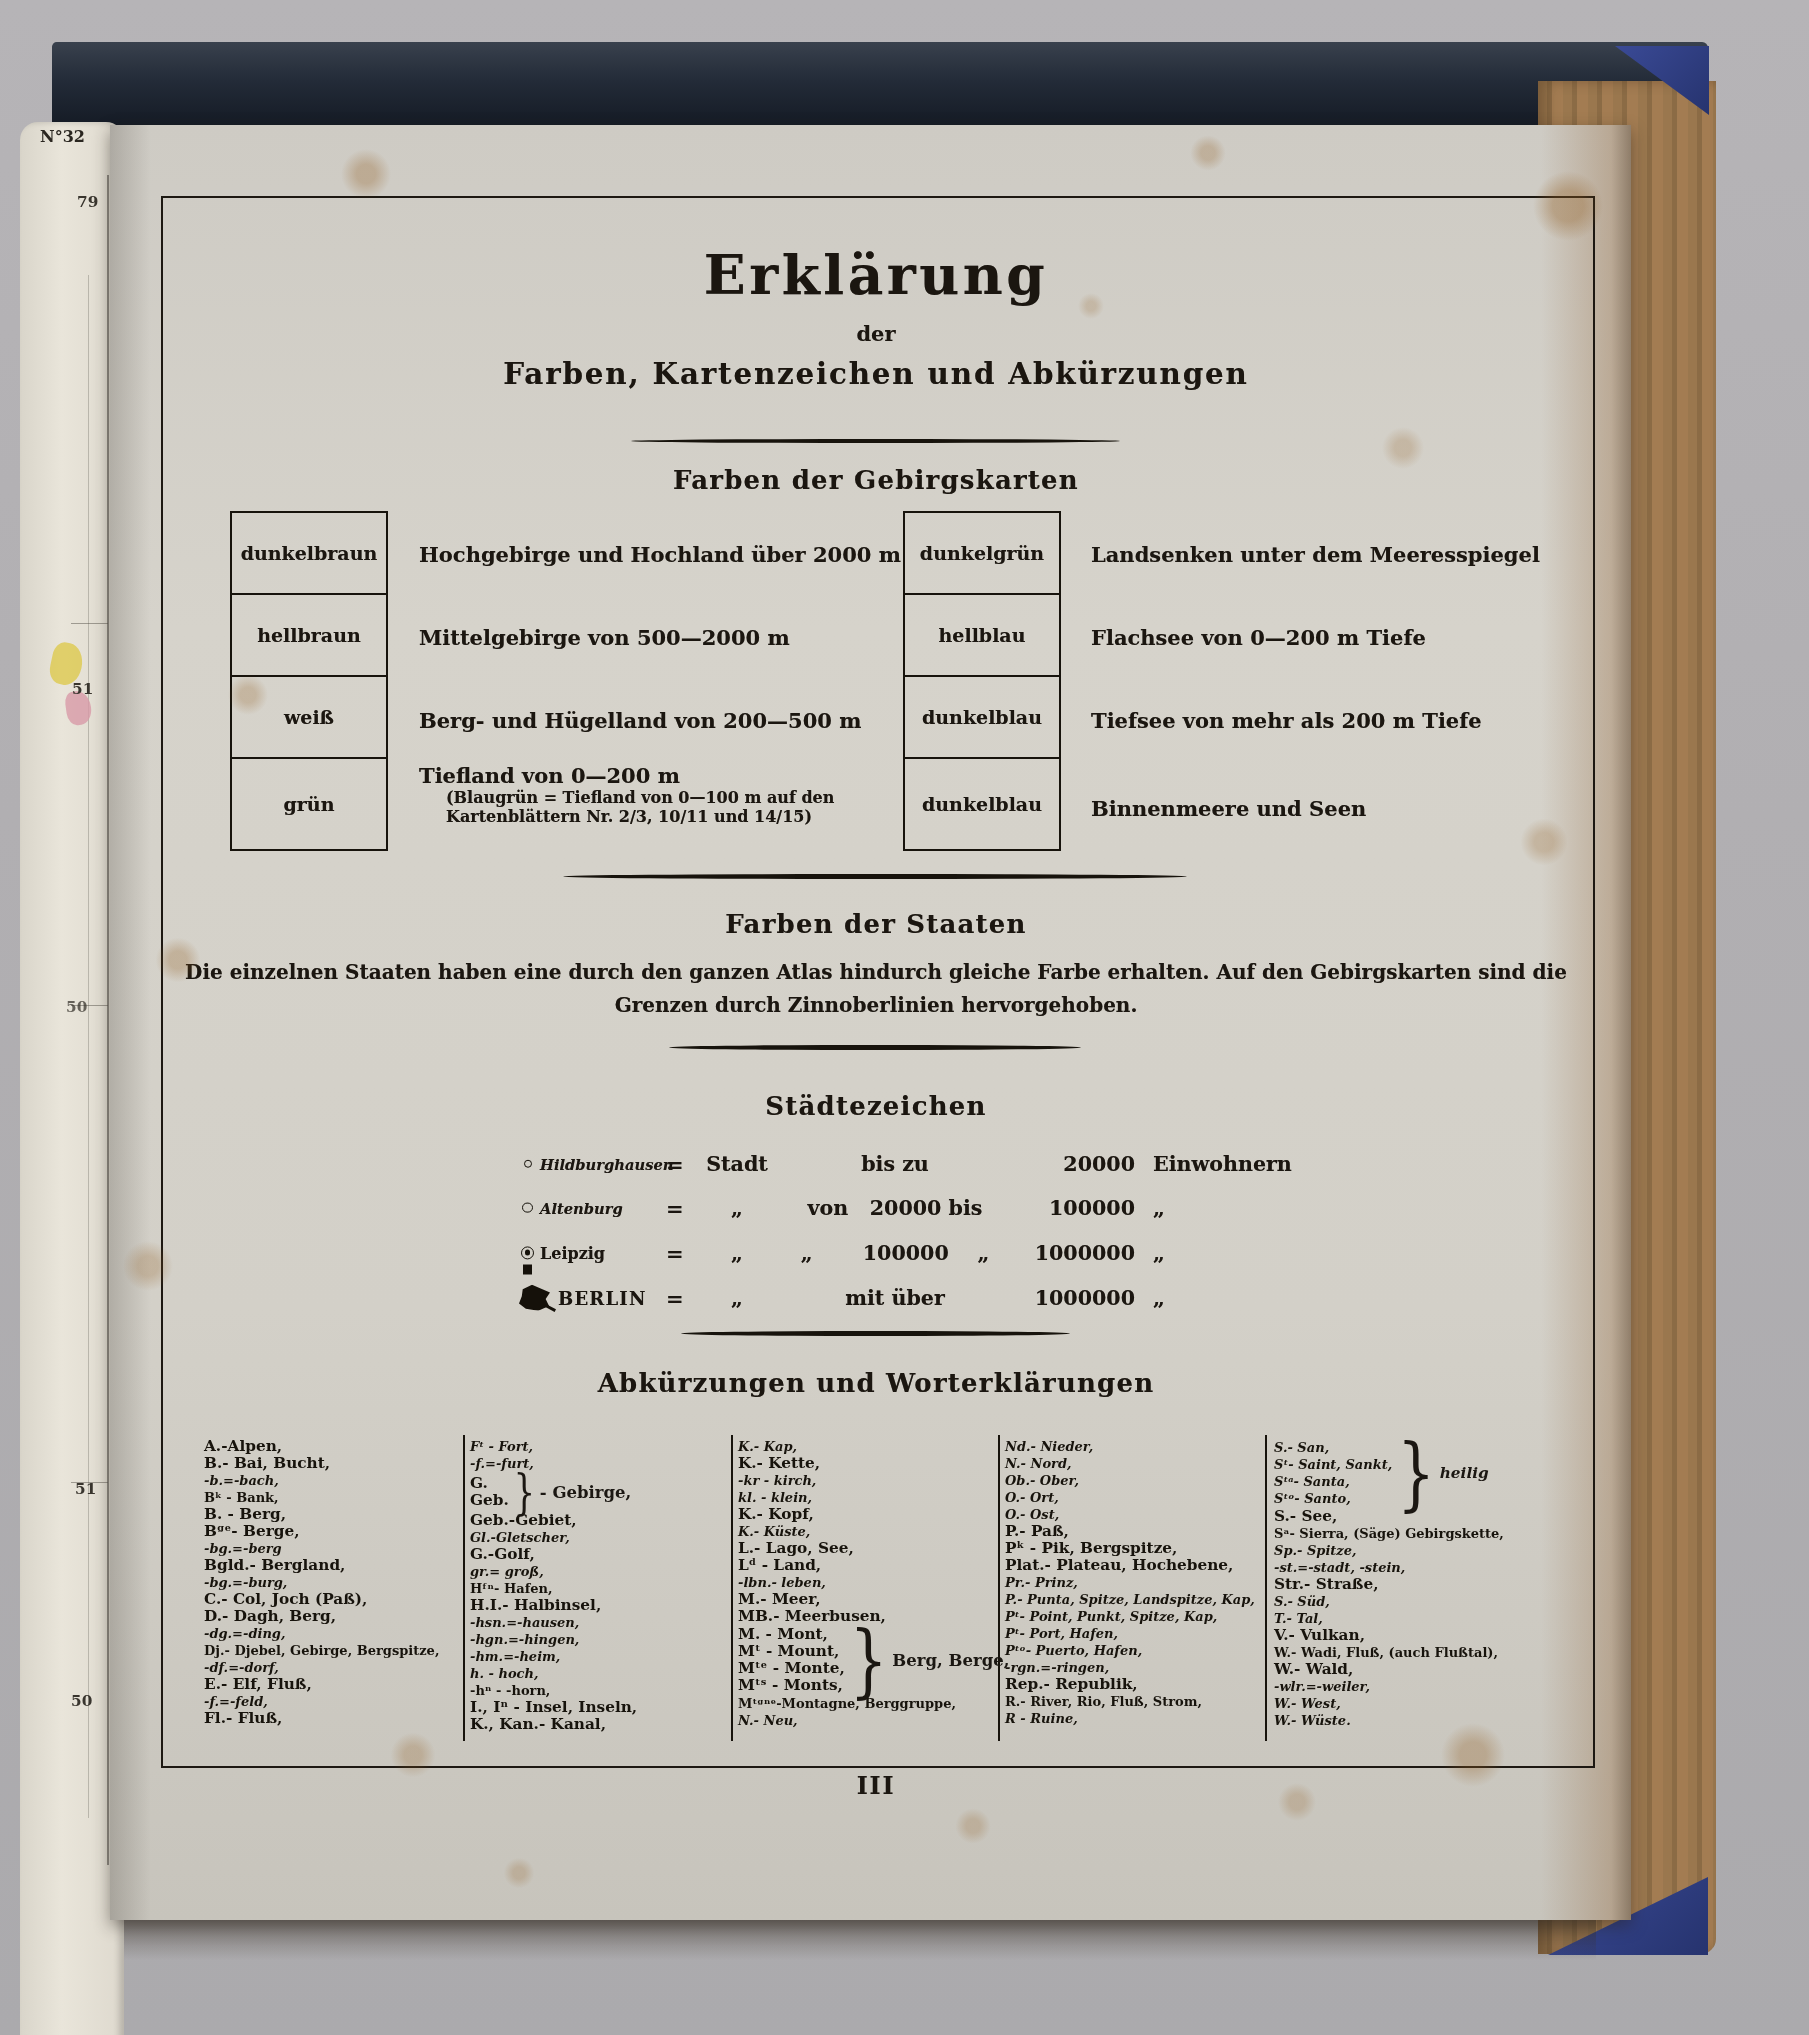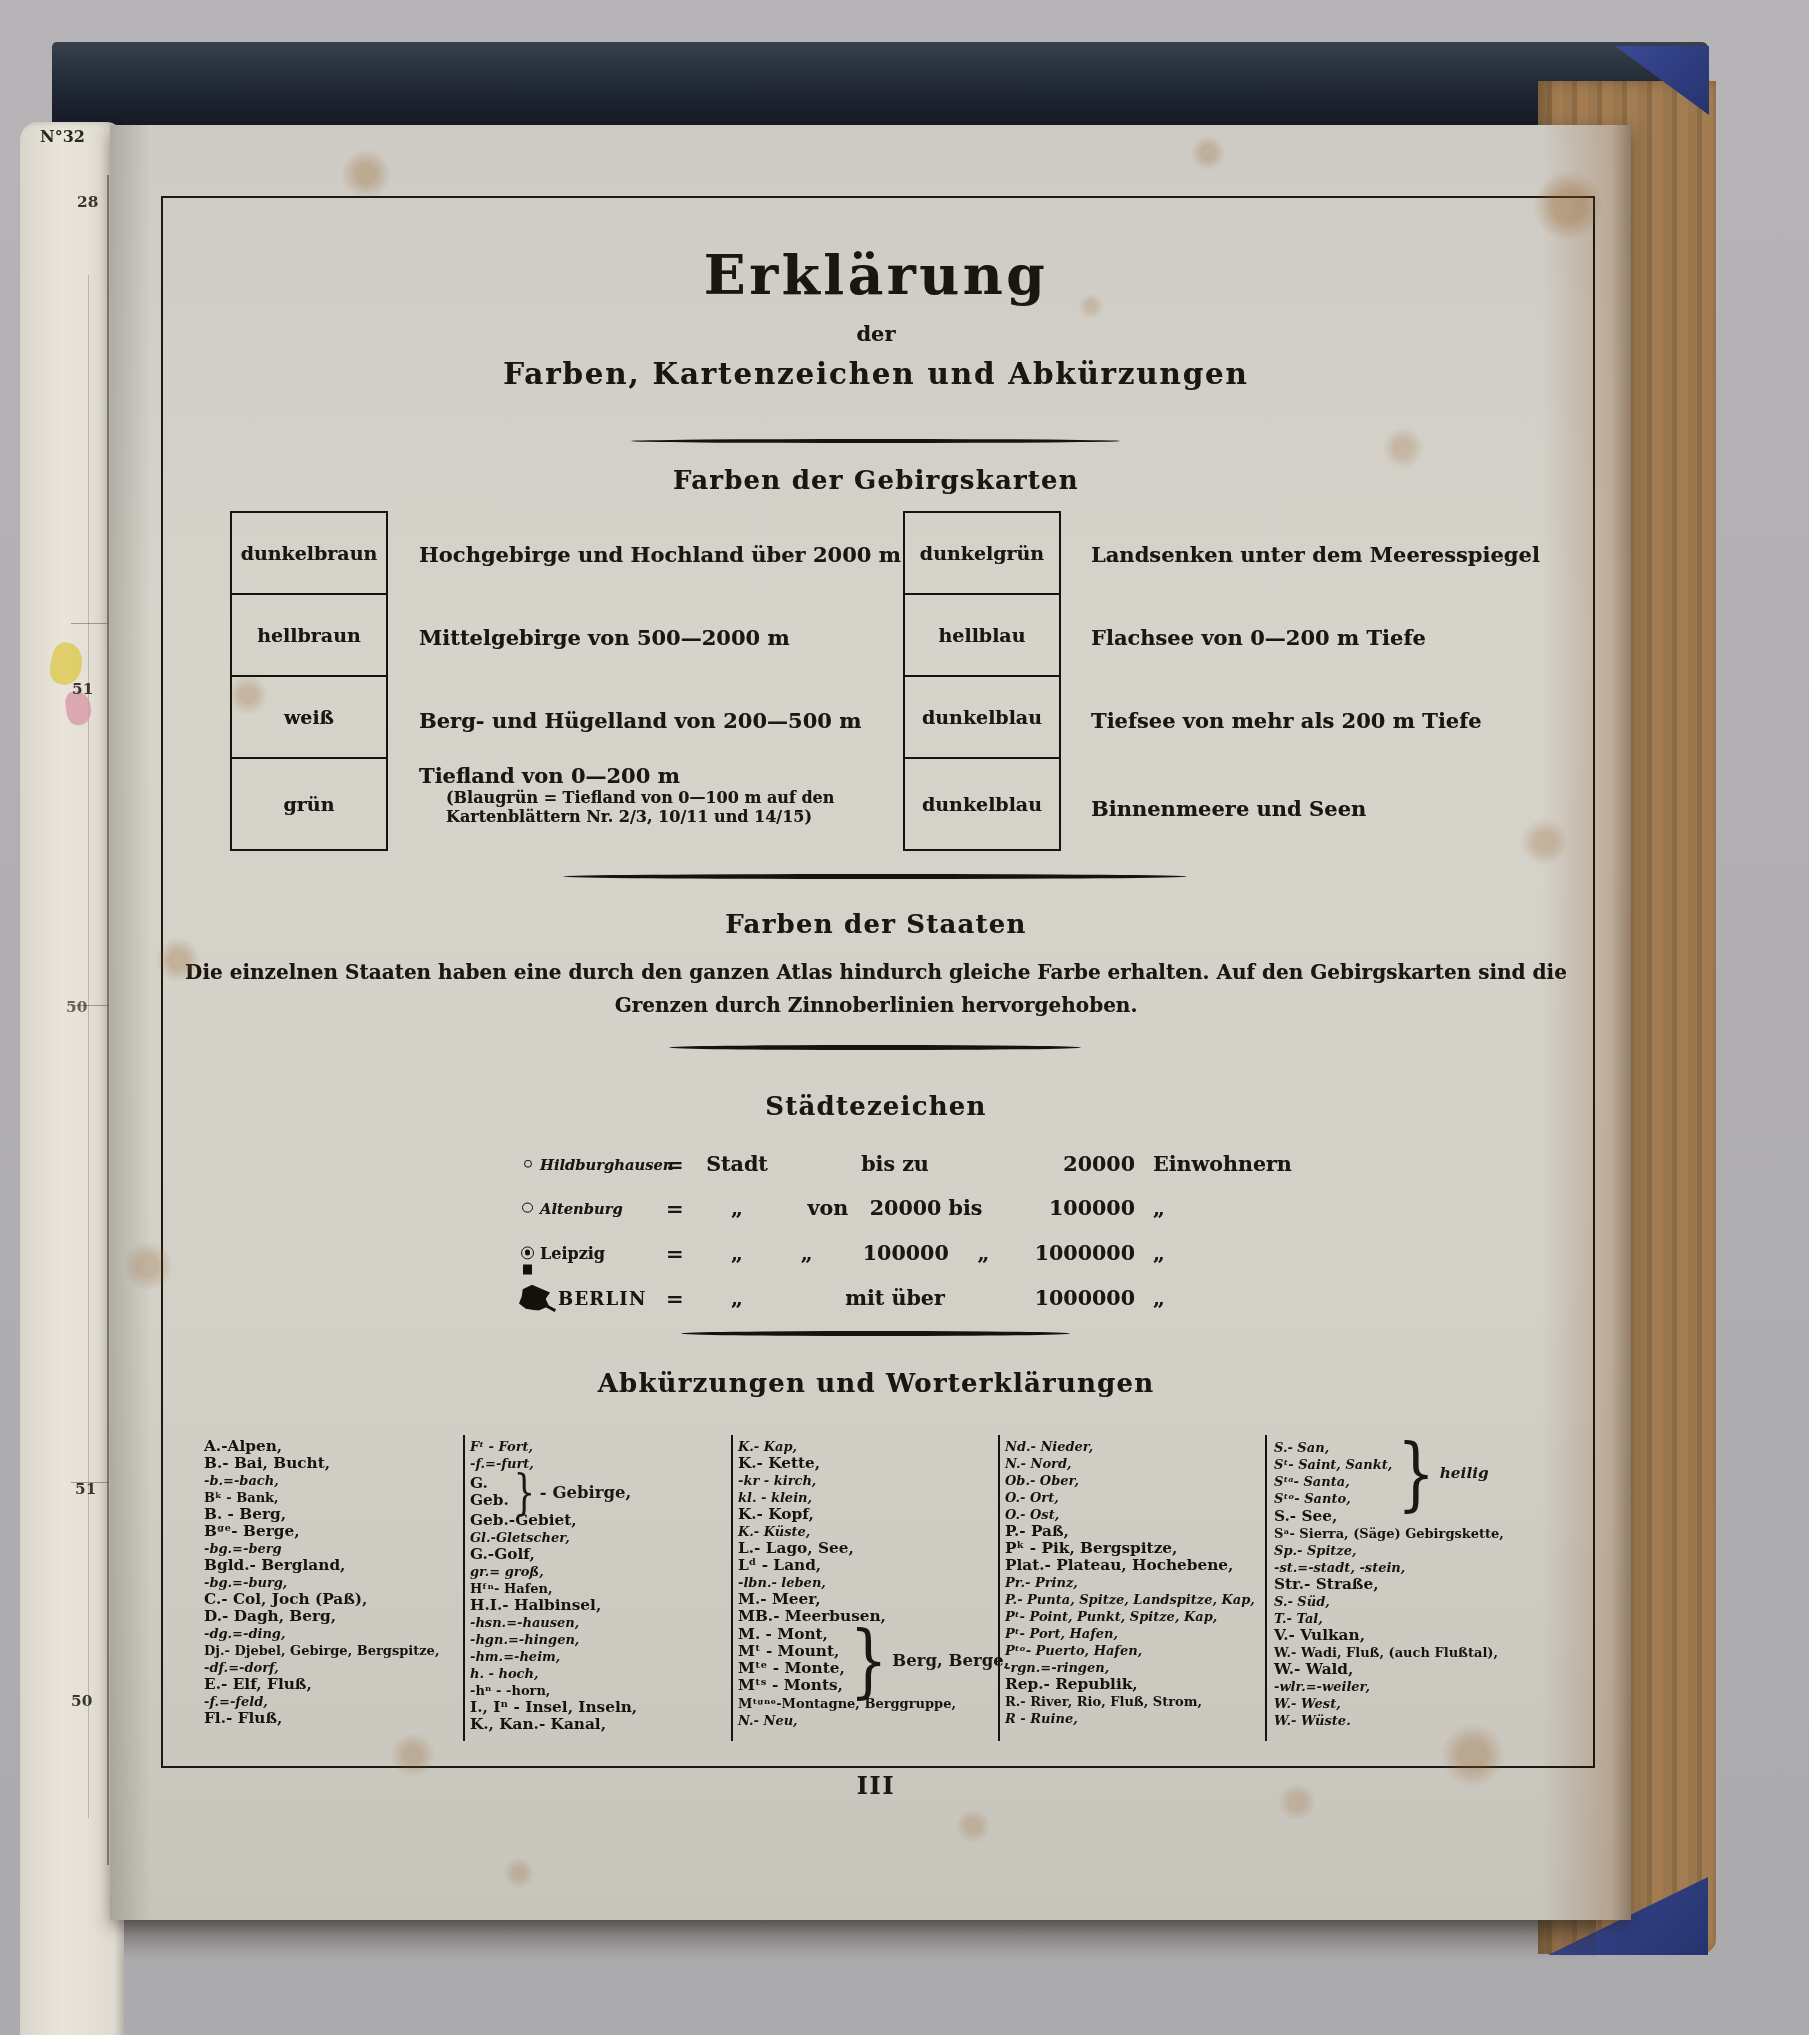--- a/index.html
+++ b/index.html
@@ -166,21 +166,21 @@
   <div id="neighbor" class="abs">
     <span id="sheet-label">N°32</span>
     <div class="map-border-v"></div>
     <div class="map-border-v2"></div>
     <div class="map-hline" style="top:501px"></div>
     <div class="map-hline" style="top:883px"></div>
     <div class="map-hline" style="top:1360px"></div>
     <div id="patch-yellow" class="map-patch"></div>
     <div id="patch-pink" class="map-patch"></div>
     <div id="edge-nums">
-        <span class="edge-num">28</span>
+        <span class="edge-num">79</span>
         <span class="edge-num">51</span>
         <span class="edge-num">50</span>
         <span class="edge-num">51</span>
         <span class="edge-num">50</span>
       </div>
   </div>
 
   <div id="edge-stack" class="abs"></div>
 
   <div id="page" class="abs">

